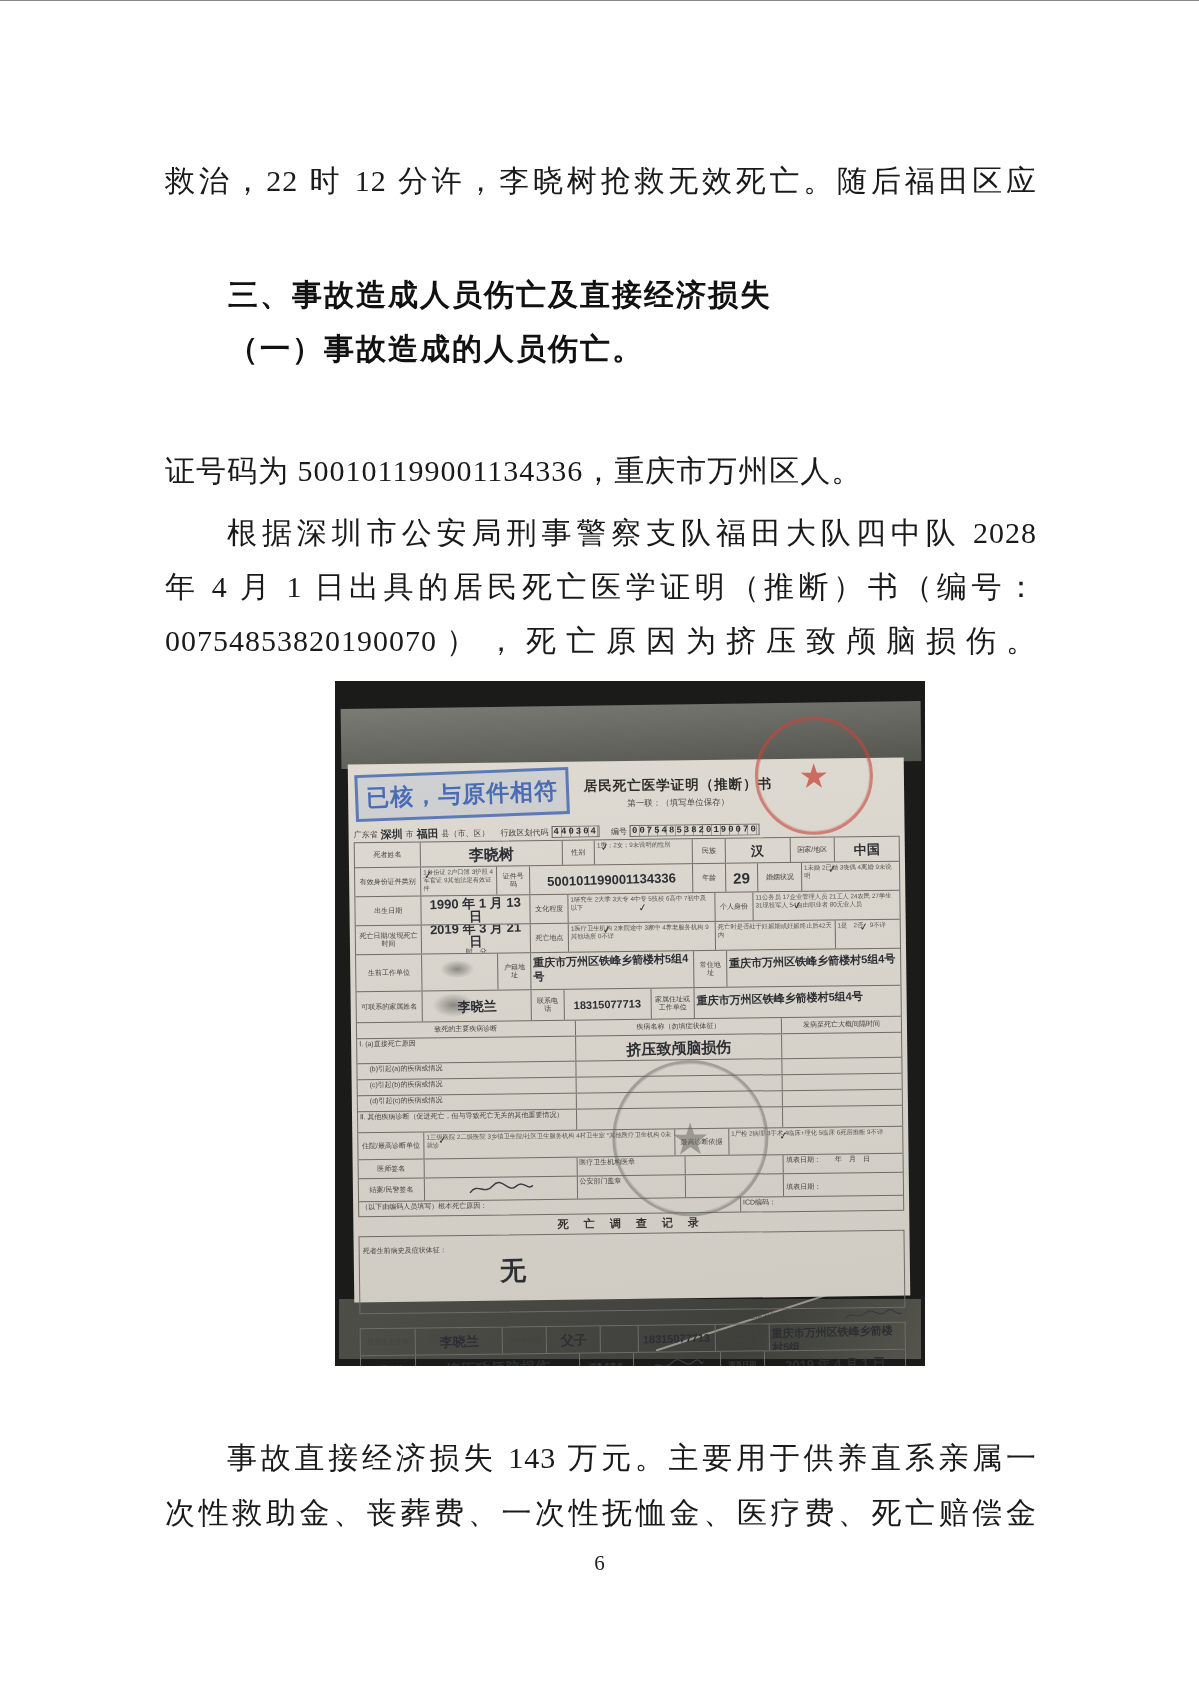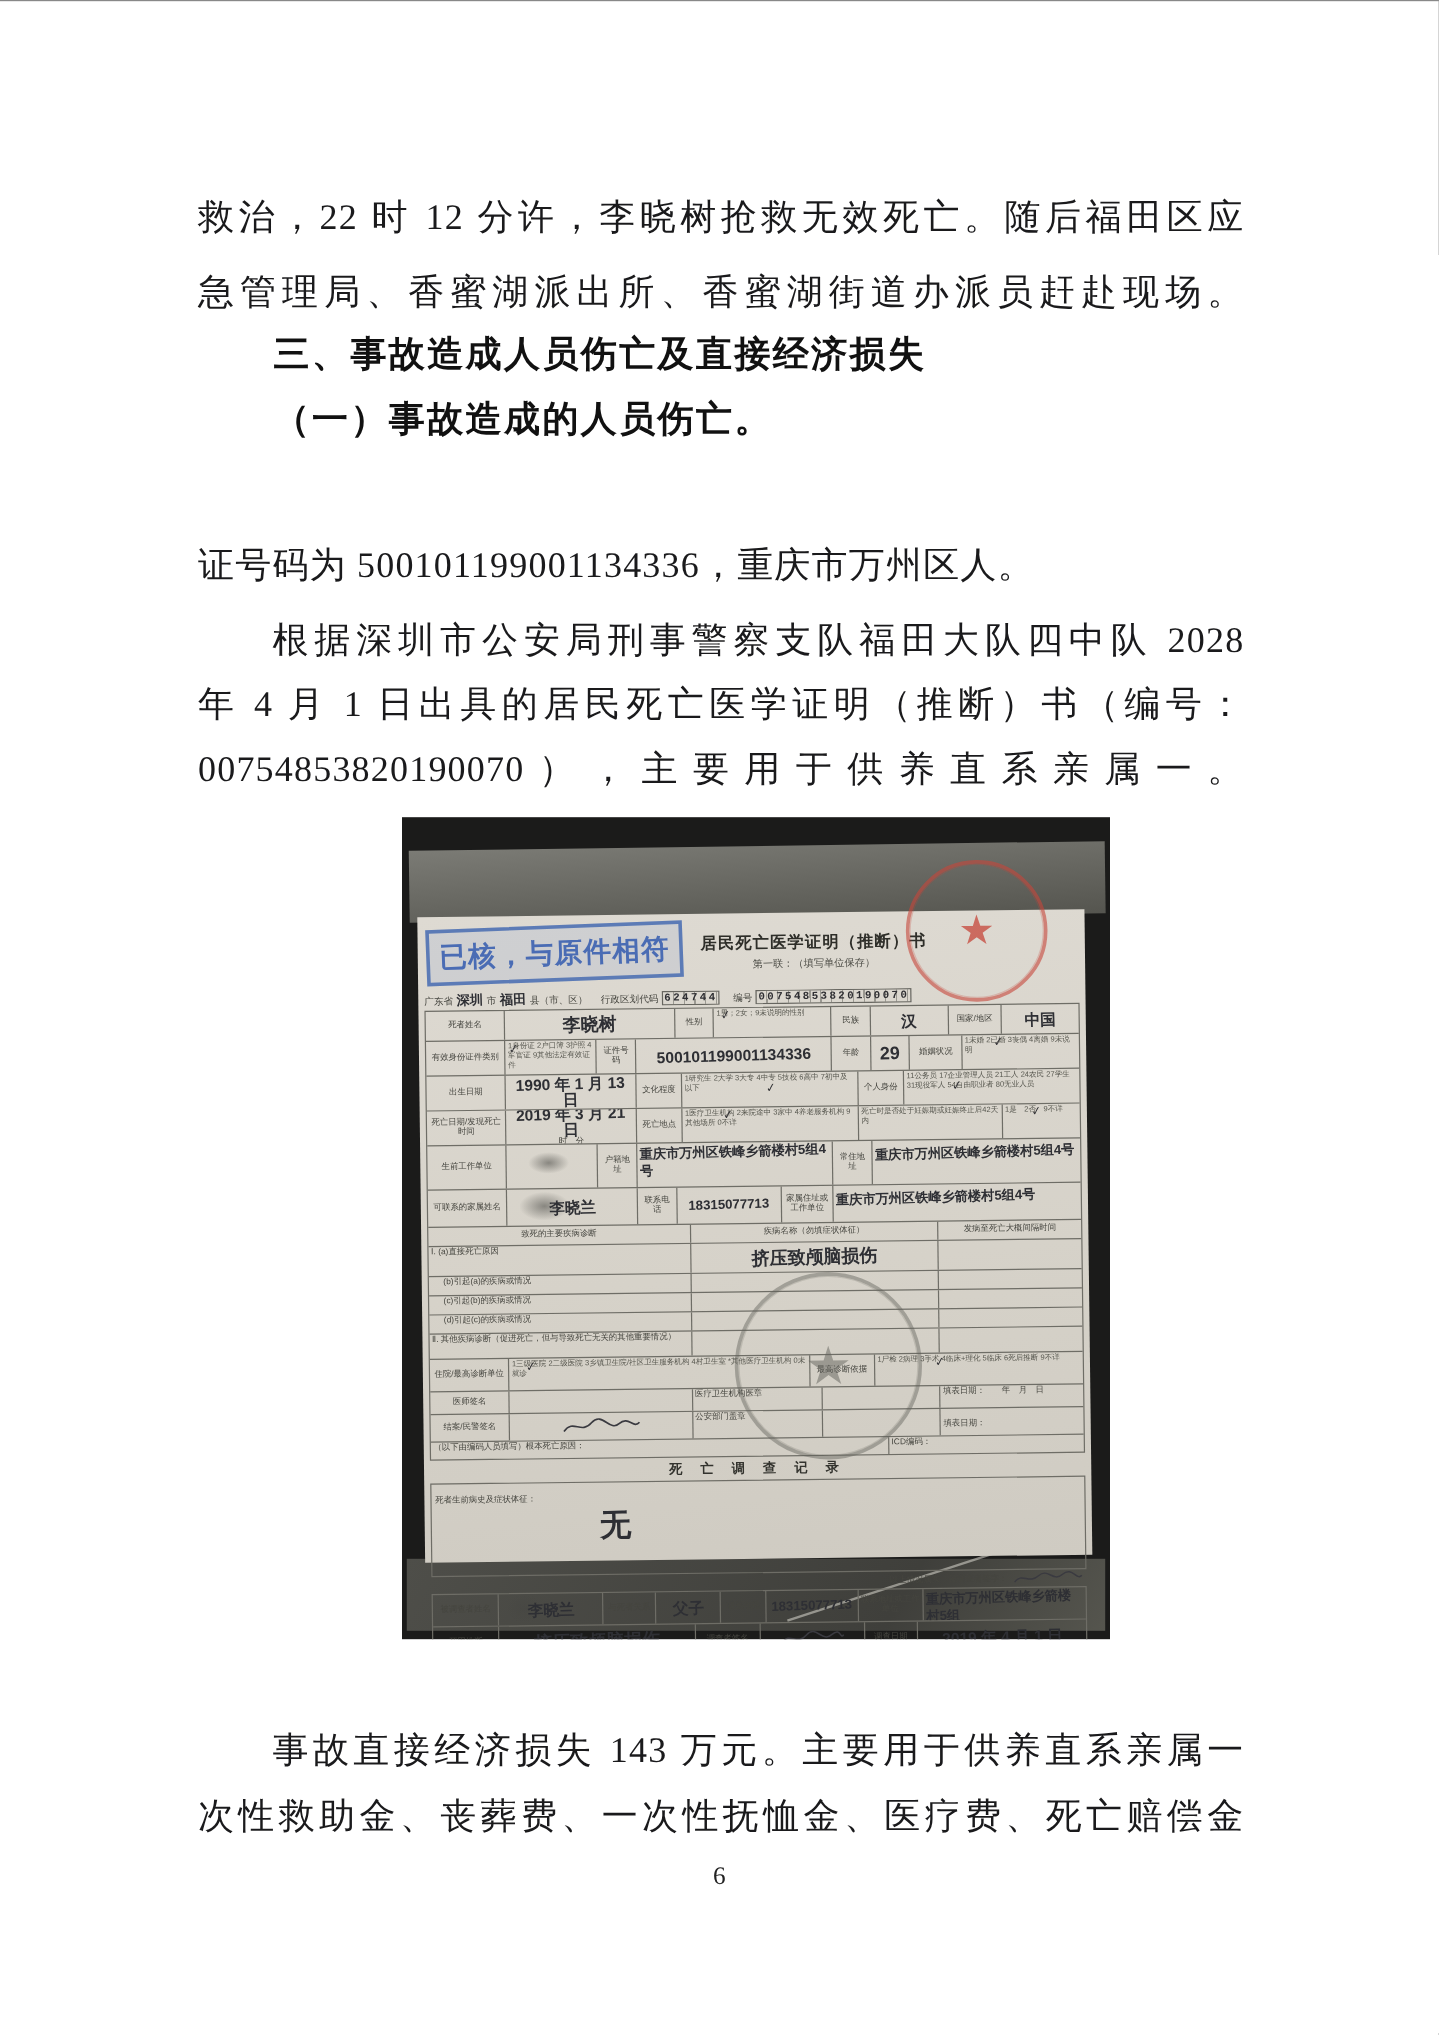--- a/index.html
+++ b/index.html
@@ -97,27 +97,26 @@
   .history-box{border:1px solid #6e6d66;height:78px;position:relative;padding:2px 3px;box-sizing:border-box;}
   .history-none{position:absolute;left:140px;top:22px;font-size:26px;}
   .confirm-line{font-size:7px;text-align:right;color:#45453f;padding:1px 2px;display:flex;justify-content:flex-end;align-items:center;gap:4px;}
 </style>
 </head>
 <body>
 
 <div class="page">
 
   <div class="line" style="top:160px">救治，22 时 12 分许，李晓树抢救无效死亡。随后福田区应</div>
-  <div class="line" style="top:222px">急管理局、香蜜湖派出所、香蜜湖街道办派员赶赴现场。</div>
   <div class="hline" style="top:328px">（一）事故造成的人员伤亡。</div>
   <div class="hline" style="top:274px">三、事故造成人员伤亡及直接经济损失</div>
   <div class="line noj" style="top:450px">证号码为 500101199001134336，重庆市万州区人。</div>
   <div class="line indent" style="top:512px">根据深圳市公安局刑事警察支队福田大队四中队 2028</div>
   <div class="line" style="top:566px">年 4 月 1 日出具的居民死亡医学证明（推断）书（编号：</div>
-  <div class="line" style="top:620px">00754853820190070），主要用于供养直系亲属一。</div>
+  <div class="line" style="top:620px">00754853820190070），死亡原因为挤压致颅脑损伤。</div>
 
   <div class="photo">
     <div class="band-top"></div>
     <div class="band-bottom">
       <div class="scratch"></div>
     </div>
 
     <div class="paper">
 
       <div class="cert-header">
@@ -131,21 +130,21 @@
           </div>
       </div>
 
       <div class="region-row">
         <span>广东省</span>
         <span class="hwv hw-sm">深圳</span>
         <span>市</span>
         <span class="hwv hw-sm">福田</span>
         <span>县（市、区）</span>
         <span style="margin-left:8px">行政区划代码</span>
-        <span class="codebox">624744</span>
+        <span class="codebox">440304</span>
         <span style="margin-left:8px">编号</span>
         <span class="codebox">00754853820190070</span>
       </div>
 
       <div class="cert-table">
 
         <div class="tr first" style="height:24px">
           <div class="td nl lbl center" style="width:12%">死者姓名</div>
           <div class="td center" style="width:26%">
               <span class="hwv hw-lg">李晓树</span>

